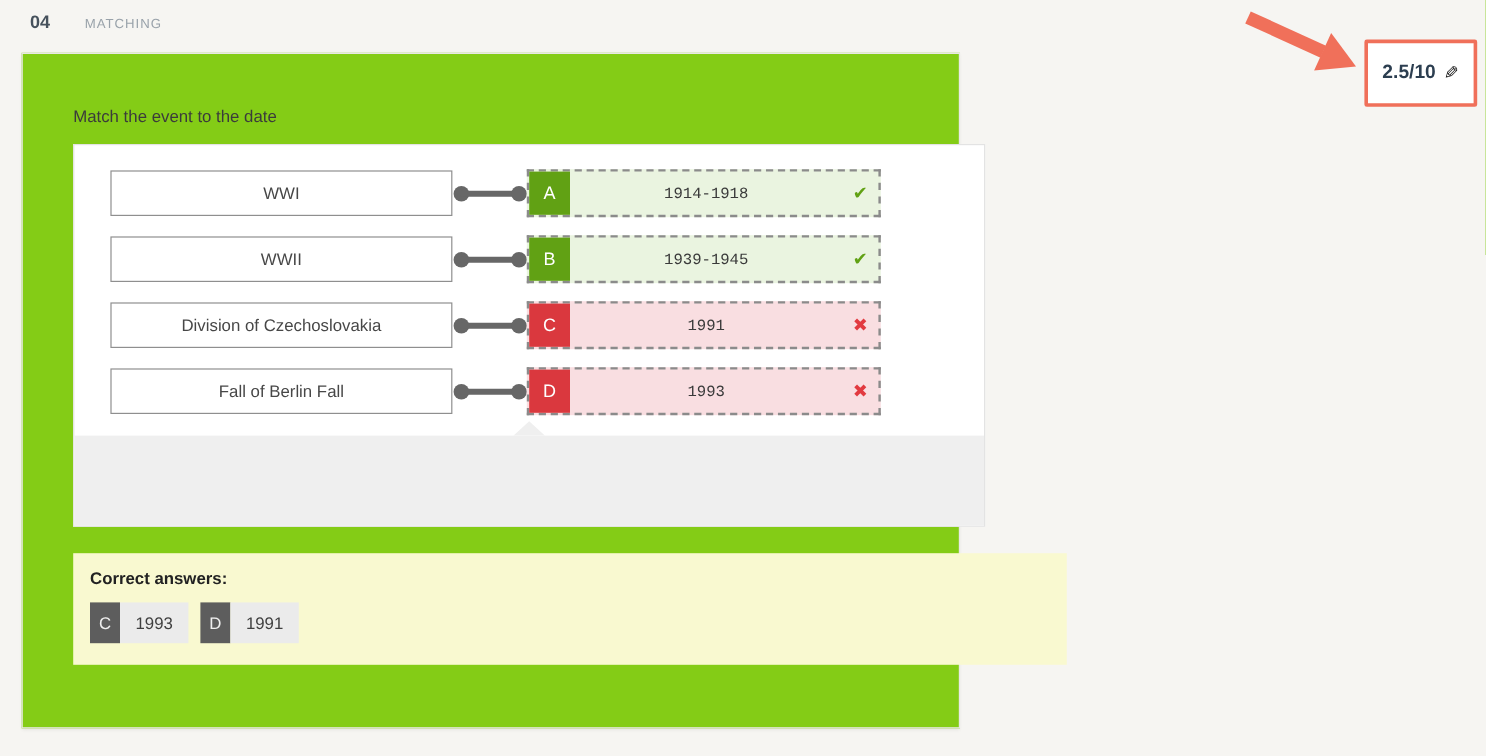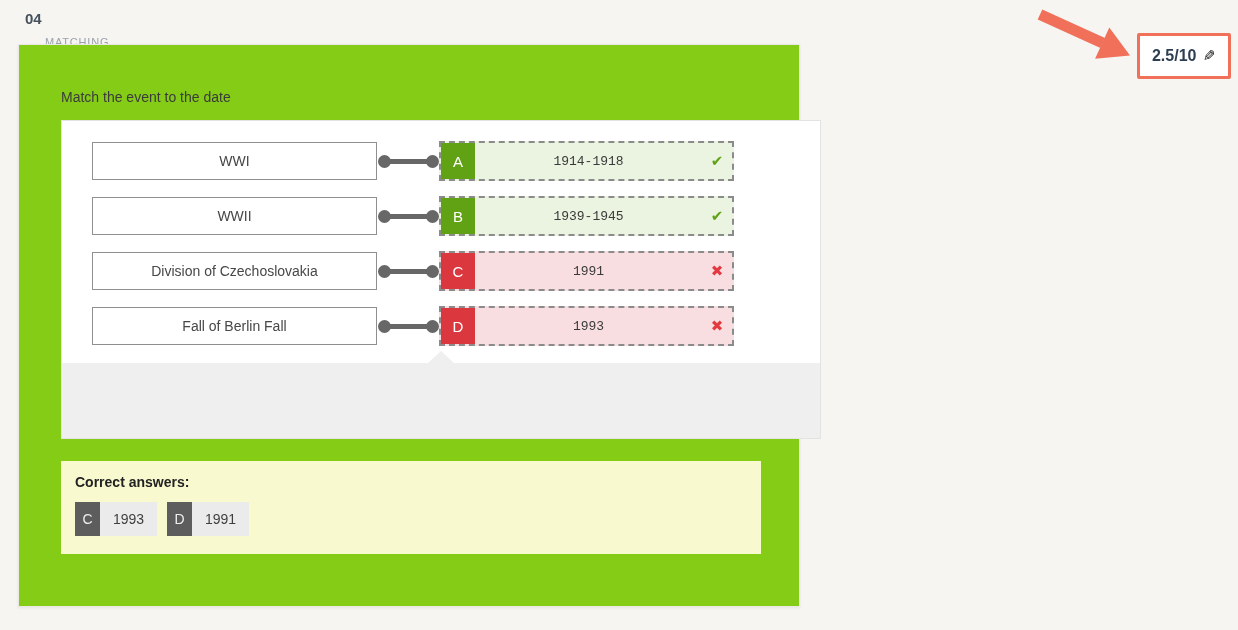--- a/index.html
+++ b/index.html
@@ -14,21 +14,21 @@
   *{box-sizing:border-box;margin:0;padding:0;}
   html,body{width:1238px;height:630px;}
   body{
     position:relative;
     background:#f6f5f2;
     font-family:"Liberation Sans","DejaVu Sans",sans-serif;
     overflow:hidden;
   }
 
   
-  .q-header{position:absolute;left:25px;top:10px;display:flex;align-items:baseline;gap:9px;flex-direction:column;}
+  .q-header{position:absolute;left:25px;top:10px;display:flex;align-items:baseline;gap:9px;}
   .q-number{font-size:15px;font-weight:bold;color:#46515c;}
   .q-type{font-size:11px;color:#99a2aa;letter-spacing:.8px;padding-left:20px;}
 
   
   .card{
     position:absolute;left:18px;top:44px;width:782px;height:563px;
     background:#84cc16;border:1px solid #e9e8e5;
     box-shadow:0 1px 3px rgba(0,0,0,.07);
   }
   .question-prompt{position:absolute;left:42px;top:44px;font-size:14px;color:#3b3b3b;}
@@ -73,38 +73,38 @@
   
   .drop-pool{position:absolute;left:0;right:0;bottom:0;height:75px;background:#efefef;}
   .drop-pool::before{
     content:"";position:absolute;left:50%;top:-12px;margin-left:-13px;
     border-left:13px solid transparent;border-right:13px solid transparent;
     border-bottom:12px solid #efefef;
   }
 
   
   .correct-panel{
-    position:absolute;left:42px;top:416px;width:700px;height:93px;
+    position:absolute;left:42px;top:416px;width:828px;height:93px;
     background:#f9f9d0;padding:13px 14px;
   }
   .correct-title{font-size:14px;font-weight:600;color:#222;}
   .chips{display:flex;gap:10px;margin-top:12px;}
   .chip{display:flex;height:34px;}
   .chip-letter{
     width:25px;background:#5d5d5d;color:#efefef;font-size:14px;
     display:flex;align-items:center;justify-content:center;
   }
   .chip-answer{
     width:57px;background:#ebebeb;color:#3f3f3f;font-size:14px;
     display:flex;align-items:center;justify-content:center;
   }
 
   
   .score-box{
-    position:absolute;left:1137px;top:33px;width:94px;height:46px;
+    position:absolute;left:1137px;top:33px;width:94px;height:56px;
     background:#fff;border:3px solid var(--accent);border-radius:2px;
     display:flex;align-items:center;justify-content:center;gap:7px;cursor:pointer;
   }
   .score-value{font-size:16px;font-weight:bold;color:var(--score-text);}
   .score-edit{font-size:15px;color:#111;transform:scaleX(-1) rotate(0deg);display:inline-block;}
   .arrow-annotation{position:absolute;left:1028px;top:0;width:112px;height:70px;pointer-events:none;}
 </style>
 </head>
 <body>
 

